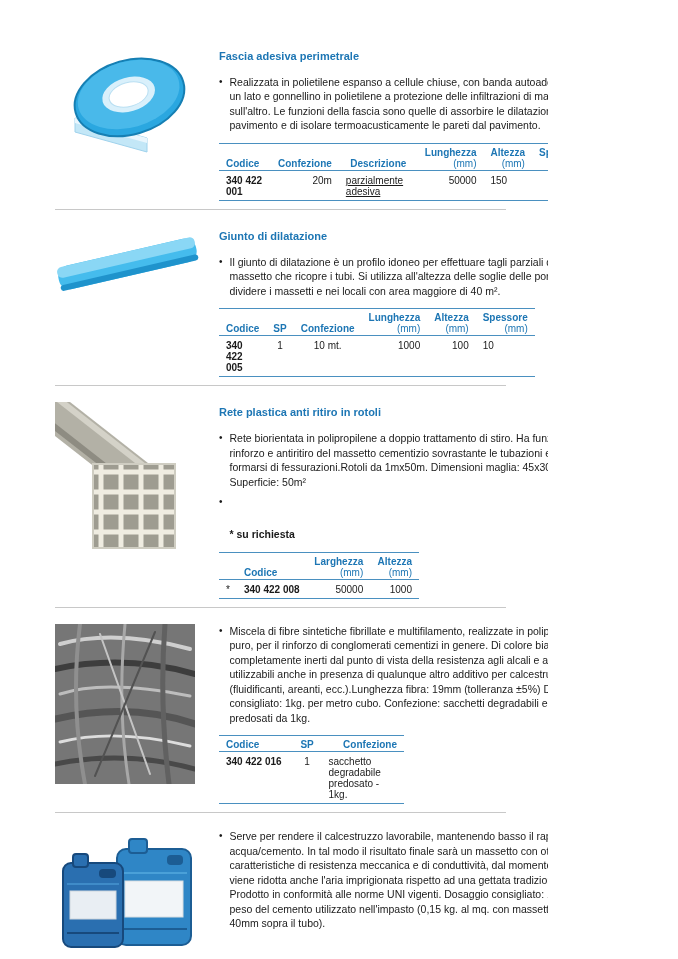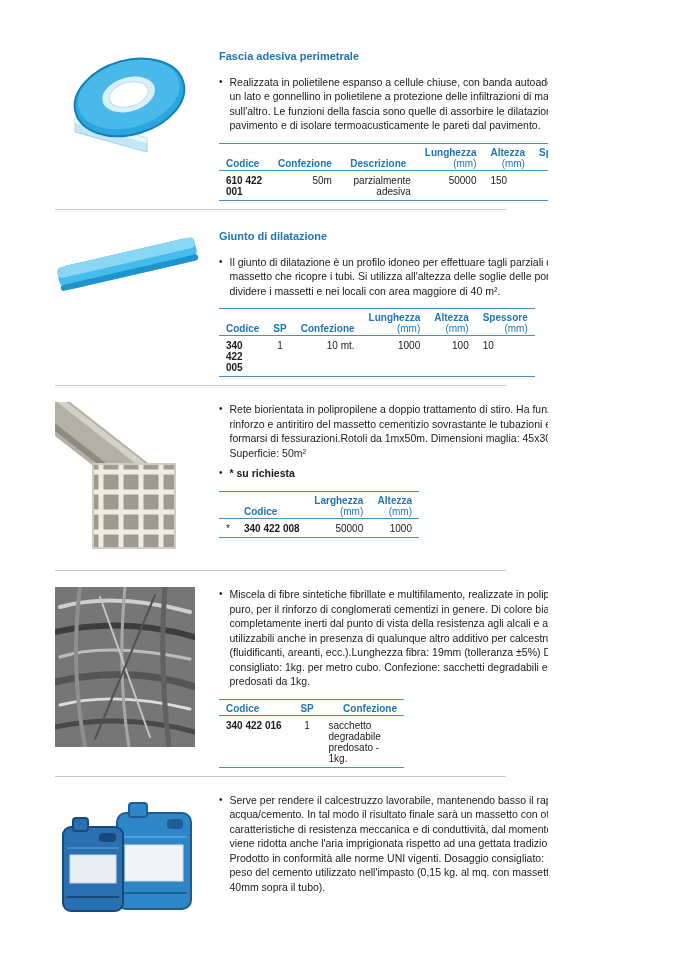--- a/index.html
+++ b/index.html
@@ -10,21 +10,21 @@
   }
   .page { width: 548px; height: 959px; padding: 30px 42px 10px 55px; overflow: hidden; }
   .section { display: flex; gap: 16px; padding: 16px 0 8px; }
   .section + .section { border-top: 1px solid #c8c8c8; }
   .image-col { width: 148px; flex: 0 0 148px; }
   .content-col { width: 372px; flex: 0 0 372px; }
   .section-title { color: #1d76b4; font-size: 11px; font-weight: bold; margin: 4px 0 13px; }
   .bullet { display: flex; gap: 7px; margin: 0 0 6px; }
   .dot { font-size: 10px; line-height: 1.4; }
   .desc { margin: 0; font-size: 10.5px; line-height: 1.38; }
-  .bold { font-weight: bold; }
+  .bold { font-weight: bold; margin-top: 32px; }
   .table-wrap { margin-top: 10px; }
   table { border-collapse: collapse; font-size: 10px; color: #1a1a1a; }
   thead tr { border-top: 1px solid #4a90c0; }
   th {
     color: #1d76b4; font-weight: bold; font-size: 10px;
     padding: 3px 7px 1px; vertical-align: bottom; border-bottom: 1px solid #4a90c0;
   }
   td { padding: 4px 7px 3px; vertical-align: top; }
   tbody tr:last-child { border-bottom: 1px solid #4a90c0; }
   .unit { font-size: 10px; font-weight: normal; color: #1d76b4; }
@@ -88,23 +88,23 @@
                   <div class="unit">(mm)</div>
                 </th>
                 <th style="text-align: right;">
                   <div>Spessore</div>
                   <div class="unit">(mm)</div>
                 </th>
               </tr>
             </thead>
             <tbody>
               <tr>
-                <td style="text-align: left; font-weight: bold;">610 422 001</td>
-                <td style="text-align: right;">50m</td>
-                <td style="text-align: right;">parzialmente adesiva</td>
+                <td style="text-align: left; font-weight: bold;">340 422 001</td>
+                <td style="text-align: right;">20m</td>
+                <td style="text-align: left; text-decoration: underline;">parzialmente adesiva</td>
                 <td style="text-align: right;">50000</td>
                 <td style="text-align: left;">150</td>
                 <td style="text-align: right;">5</td>
               </tr>
             </tbody>
           </table>
         </div>
     </div>
   </div>
 
@@ -148,21 +148,21 @@
                 <th style="text-align: right;">
                   <div>Spessore</div>
                   <div class="unit">(mm)</div>
                 </th>
               </tr>
             </thead>
             <tbody>
               <tr>
                 <td style="text-align: left; font-weight: bold;">340 422 005</td>
                 <td style="text-align: center;">1</td>
-                <td style="text-align: right;">10 mt.</td>
+                <td style="text-align: center;">10 mt.</td>
                 <td style="text-align: right;">1000</td>
                 <td style="text-align: right;">100</td>
                 <td style="">10</td>
               </tr>
             </tbody>
           </table>
         </div>
     </div>
   </div>
 
@@ -184,20 +184,21 @@
           <line x1="38" y1="130" x2="120" y2="130"></line>
           <line x1="46" y1="62" x2="46" y2="146"></line>
           <line x1="66" y1="62" x2="66" y2="146"></line>
           <line x1="86" y1="62" x2="86" y2="146"></line>
           <line x1="106" y1="62" x2="106" y2="146"></line>
         </g>
         <rect x="38" y="62" width="82" height="84" fill="none" stroke="#cfcdc2" stroke-width="2"></rect>
       </svg>
     </div>
     <div class="content-col">
+      <div class="section-title">Rete plastica anti ritiro in rotoli</div>
       <div class="bullet">
         <span class="dot">•</span>
         <p class="desc">Rete biorientata in polipropilene a doppio trattamento di stiro. Ha funzione di rinforzo e antiritiro del massetto cementizio sovrastante le tubazioni ed evita il formarsi di fessurazioni.Rotoli da 1mx50m. Dimensioni maglia: 45x30mm. Superficie: 50m²</p>
       </div>
       <div class="bullet">
         <span class="dot">•</span>
         <p class="desc bold">* su richiesta</p>
       </div>
       <div class="table-wrap t3">
           <table>

